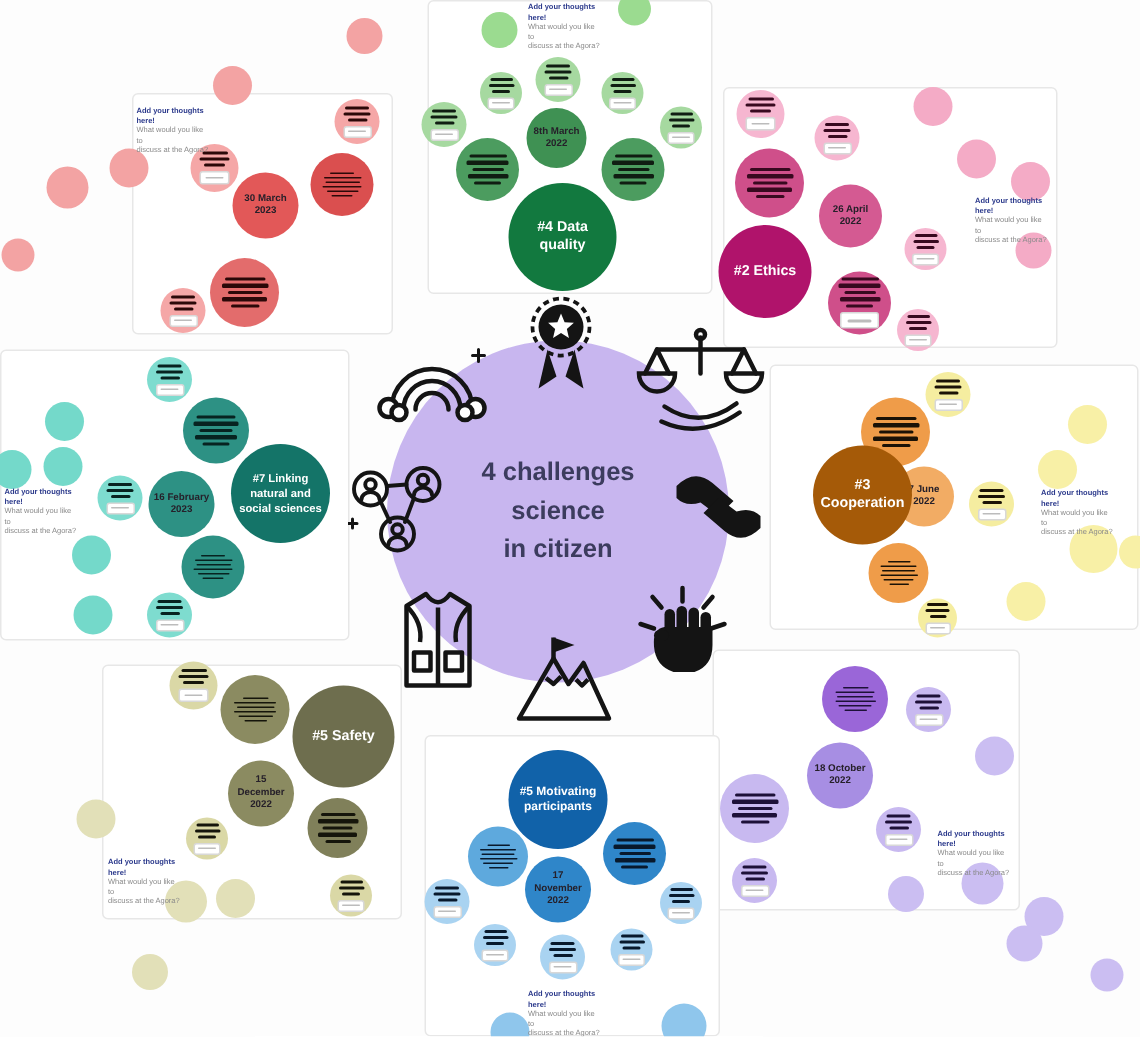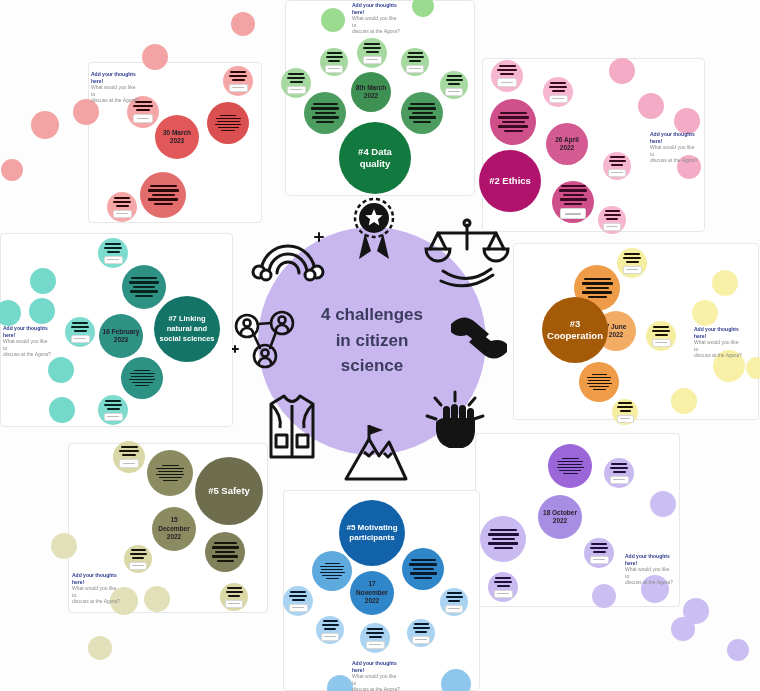--- a/index.html
+++ b/index.html
@@ -26,22 +26,22 @@
   .icon{position:absolute;z-index:3;}
 </style>
 </head>
 <body>
 
 <div class="board" id="board">
 
   <div class="center-circle" style="left:258px;top:227px;width:228px;height:228px;background:#c8b6ef;"></div>
   <div class="center-title" style="left:302px;top:302px;width:140px;">
     <div>4 challenges</div>
+    <div>science</div>
     <div>in citizen</div>
-    <div>science</div>
   </div>
 
   <svg class="icon" style="left:249px;top:219px" width="78" height="64" viewBox="0 0 78 64" fill="none" stroke="#141414" stroke-width="3" stroke-linecap="round">
     <path d="M12 54 a27 27 0 0 1 54 0"></path>
       <path d="M20 54 a19 19 0 0 1 38 0"></path>
       <path d="M28 54 a11 11 0 0 1 22 0"></path>
     <circle cx="10" cy="53" r="6" fill="#fff"></circle>
       <circle cx="17" cy="56" r="5" fill="#fff"></circle>
     <circle cx="68" cy="53" r="6" fill="#fff"></circle>
       <circle cx="61" cy="56" r="5" fill="#fff"></circle>

